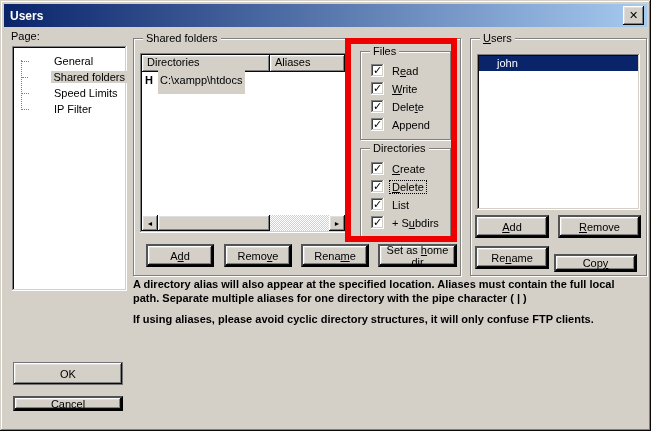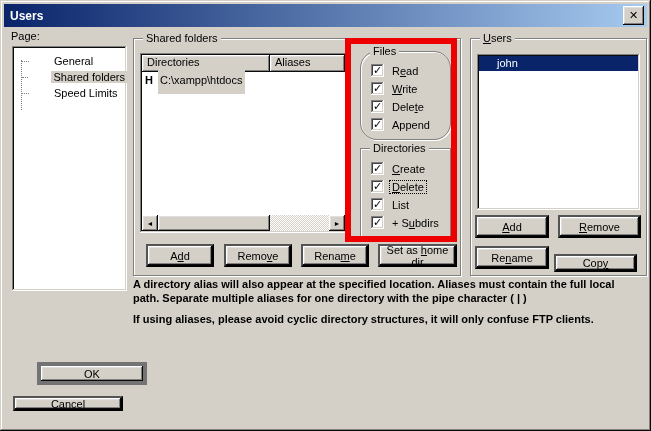--- a/index.html
+++ b/index.html
@@ -13,21 +13,21 @@
   .close-btn{position:absolute;right:3px;top:2px;width:21px;height:19px;background:#d4d0c8;
     box-shadow:inset -1px -1px #0a0a0a,inset 1px 1px #fff,inset -2px -2px #808080,inset 2px 2px #dfdfdf;
     display:flex;align-items:center;justify-content:center;font-weight:bold;font-size:11px;line-height:1;}
   .label{position:absolute;}
   .sunken{background:#fff;box-shadow:inset -1px -1px #fff,inset 1px 1px #808080,inset -2px -2px #d4d0c8,inset 2px 2px #0a0a0a;}
   .groupbox{position:absolute;border:1px solid #808080;box-shadow:1px 1px 0 #fff,inset 1px 1px 0 #fff;}
   .legend{position:absolute;top:-7px;left:9px;background:#d4d0c8;padding:0 3px;line-height:13px;}
   .btn{position:absolute;background:#d4d0c8;
     box-shadow:inset -1px -1px #0a0a0a,inset 1px 1px #fff,inset -2px -2px #808080,inset 2px 2px #dfdfdf;
     display:flex;align-items:center;justify-content:center;font-size:11px;}
-  .btn.default{border:4px solid #737373;margin-left:24px;}
+  .btn.default{border:1px solid #737373;}
   
   .tree{position:absolute;left:12px;top:46px;width:115px;height:245px;padding-top:7px;box-sizing:border-box;}
   .tree-lines{position:absolute;left:9px;top:14px;height:50px;border-left:1px dotted #808080;}
   .tree-item{position:relative;height:16px;display:flex;align-items:center;padding-left:10px;gap:20px;}
   .tree-item .stub{width:7px;border-top:1px dotted #808080;margin-right:3px;}
   .tree-item span.txt{padding:0 2px;white-space:nowrap;}
   .tree-item.selected span.txt{background:#d4d0c8;}
   
   .listview{position:absolute;left:6px;top:14px;width:207px;height:180px;display:flex;flex-direction:column;box-sizing:border-box;}
   .lv-header{display:flex;height:17px;margin:2px 2px 0 2px;}
@@ -82,20 +82,24 @@
       <span class="txt">General</span>
     </div>
     <div class="tree-item selected">
       <span class="stub"></span>
       <span class="txt">Shared folders</span>
     </div>
     <div class="tree-item">
       <span class="stub"></span>
       <span class="txt">Speed Limits</span>
     </div>
+    <div class="tree-item">
+      <span class="stub"></span>
+      <span class="txt">IP Filter</span>
+    </div>
   </div>
 
   <div class="groupbox" style="left:133px;top:38px;width:326px;height:236px;">
     <span class="legend">Shared folders</span>
 
     <div class="listview sunken">
       <div class="lv-header">
         <div class="lv-col c1">Directories</div>
         <div class="lv-col c2">Aliases</div>
       </div>
@@ -110,21 +114,21 @@
           <span>◄</span>
         </div>
         <div class="sb-thumb"></div>
         <div class="sb-track"></div>
         <div class="sb-btn">
           <span>►</span>
         </div>
       </div>
     </div>
 
-    <div class="groupbox" style="left:226px;top:12px;width:89px;height:87px;border-radius:17px;">
+    <div class="groupbox" style="left:226px;top:12px;width:89px;height:87px;">
       <span class="legend">Files</span>
       <div class="cb-row" style="top:11px;">
         <span class="cb-box">
             <span>✓</span>
           </span>
         <span class="cb-label">R<u>e</u>ad</span>
       </div>
       <div class="cb-row" style="top:29px;">
         <span class="cb-box">
             <span>✓</span>

